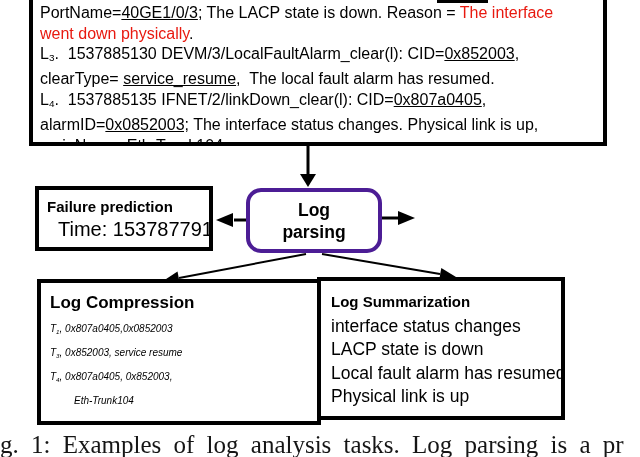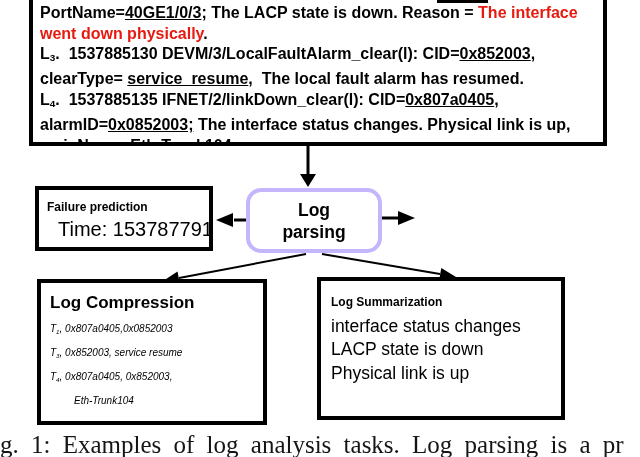--- a/index.html
+++ b/index.html
@@ -9,45 +9,45 @@
     font-family: "Liberation Sans", sans-serif; color: var(--ink);
   }
   .canvas { position: relative; width: 640px; height: 457px; background: #fff; }
 
   
   .top-box {
     position: absolute; left: 29px; top: -14px; width: 578px; height: 160px;
     border: 4px solid #000; box-sizing: border-box; background: #fff;
     padding: 13px 5px 0 7px; overflow: hidden;
   }
-  .log-line { font-size: 16px; line-height: 20.6px; white-space: nowrap; font-weight: bold; }
+  .log-line { font-size: 16px; line-height: 20.6px; white-space: nowrap; }
   .u { text-decoration: underline; }
   .red { color: var(--red); }
   .sub { font-size: 0.62em; vertical-align: -0.25em; }
 
   .cut-underline { position: absolute; left: 437px; top: 0; width: 51px; height: 3px; background: #000; }
 
   .arrows { position: absolute; left: 0; top: 0; width: 640px; height: 457px; pointer-events: none; }
   .arrows line { stroke: #000; }
   .arrows polygon { fill: #000; }
 
   .box { position: absolute; border: 4px solid #000; box-sizing: border-box; background: #fff; overflow: hidden; }
-  .box-title { font-weight: bold; font-size: 12px; line-height: 22px; white-space: nowrap; }
+  .box-title { font-weight: bold; font-size: 15px; line-height: 22px; white-space: nowrap; }
   .box-line { font-size: 20px; line-height: 22px; white-space: nowrap; margin-left: 11px; }
 
   .failure { left: 35px; top: 186px; width: 178px; height: 65px; padding: 6px 0 0 8px; }
   .anomaly { left: 422px; top: 189px; width: 181px; height: 67px; padding: 7px 0 0 9px; }
 
   .parse-box {
     position: absolute; left: 246px; top: 188px; width: 136px; height: 65px;
-    border: 4px solid #c4b5fd; border-radius: 15px; box-sizing: border-box; background: #fff;
+    border: 4px solid #4c1d95; border-radius: 15px; box-sizing: border-box; background: #fff;
     text-align: center; font-weight: bold; font-size: 17.5px; line-height: 22px; padding-top: 7px;
   }
 
-  .compression { left: 37px; top: 279px; width: 230px; height: 146px; padding: 9px 0 0 9px; }
+  .compression { left: 37px; top: 279px; width: 284px; height: 146px; padding: 9px 0 0 9px; }
   .compression .box-title { font-size: 17px; margin-bottom: 4px; }
   .comp-row { font-size: 10px; line-height: 21.3px; white-space: nowrap; font-style: italic; }
   .comp-row.indent { padding-left: 24px; }
 
   .summarization { left: 317px; top: 277px; width: 248px; height: 143px; padding: 10px 0 0 10px; }
   .summarization .box-title { margin-bottom: 2px; }
   .sum-line { font-size: 17.5px; line-height: 23.4px; white-space: nowrap; }
 
   .caption {
     position: absolute; left: 0; top: 430px; width: 700px;
@@ -116,19 +116,20 @@
         <div class="comp-row"><span>T</span><span class="sub">4</span><span>, 0x807a0405, 0x852003,</span></div>
         <div class="comp-row indent"><span>Eth-Trunk104</span></div>
       </div>
   </div>
 
   <div class="box summarization">
     <div class="box-title">Log Summarization</div>
     <div>
         <div class="sum-line">interface status changes</div>
         <div class="sum-line">LACP state is down</div>
+        <div class="sum-line">Local fault alarm has resumed</div>
         <div class="sum-line">Physical link is up</div>
       </div>
   </div>
 
   <div class="caption">g. 1: Examples of log analysis tasks. Log parsing is a pr</div>
 
 </div>
 
 </body></html>

